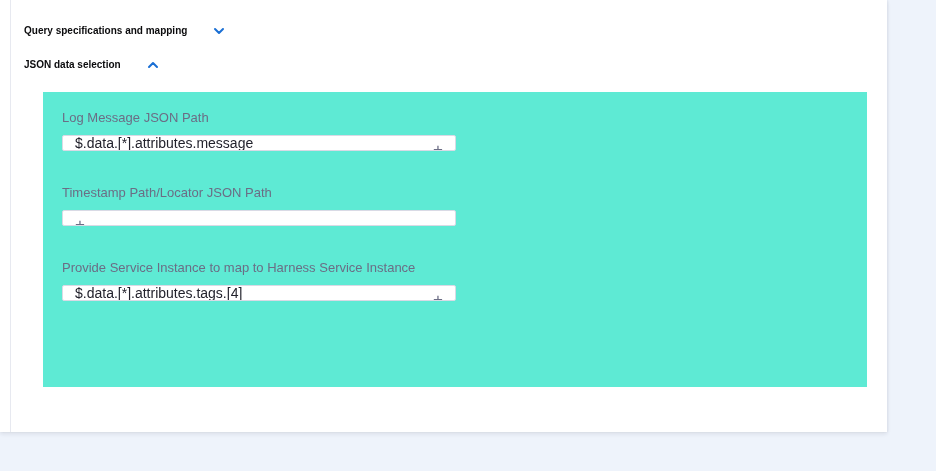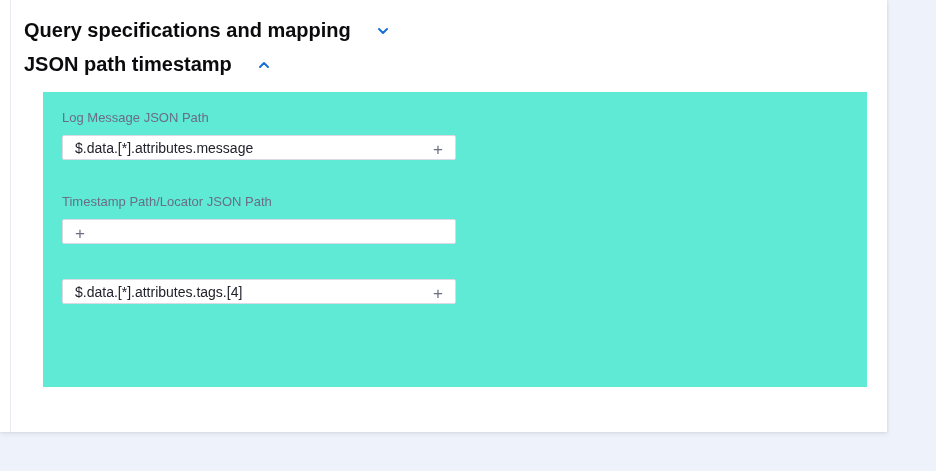--- a/index.html
+++ b/index.html
@@ -21,21 +21,21 @@
     left: 10px; top: 0; bottom: 0;
     width: 1px;
     background: #e7e9f0;
   }
   .content { padding: 23px 0 0 24px; }
 
   .section-header {
     display: flex;
     align-items: flex-end;
     gap: 25px;
-    font-size: 20px;
+    font-size: 10px;
     font-weight: 700;
     color: #0b0b0d;
     cursor: pointer;
     line-height: 15px;
   }
   .section-header.first { margin-bottom: 19px; }
   .section-header.second { margin-bottom: 20px; }
   .chev { display: inline-flex; align-items: center; }
   .chev svg { display: block; }
 
@@ -48,21 +48,21 @@
   }
   .field { margin-bottom: 35px; }
   .field-label {
     font-size: 13px;
     color: #6b6d85;
     line-height: 14px;
     margin-bottom: 10px;
   }
   .input-wrap {
     width: 394px;
-    height: 25px;
+    height: 16px;
     background: #ffffff;
     border: 1px solid #d9dae5;
     border-radius: 2px;
     display: flex;
     align-items: center;
     overflow: hidden;
   }
   .input-wrap input {
     flex: 1;
     height: 100%;
@@ -100,21 +100,21 @@
     <div class="section-header first">
       <span>Query specifications and mapping</span>
       <span class="chev">
         <svg width="14" height="14" viewBox="0 0 14 14" fill="none">
           <path d="M3 5 L7 9 L11 5" stroke="#1a6fd4" stroke-width="2" stroke-linecap="round" stroke-linejoin="round"></path>
         </svg>
       </span>
     </div>
 
     <div class="section-header second">
-      <span>JSON path timestamp</span>
+      <span>JSON data selection</span>
       <span class="chev">
         <svg width="14" height="14" viewBox="0 0 14 14" fill="none">
           <path d="M3 9 L7 5 L11 9" stroke="#1a6fd4" stroke-width="2" stroke-linecap="round" stroke-linejoin="round"></path>
         </svg>
       </span>
     </div>
 
     <div class="panel">
 
       <div class="field">
@@ -126,20 +126,21 @@
       </div>
 
       <div class="field">
         <div class="field-label">Timestamp Path/Locator JSON Path</div>
         <div class="input-wrap">
           <button class="plus-btn">+</button>
         </div>
       </div>
 
       <div class="field">
+        <div class="field-label">Provide Service Instance to map to Harness Service Instance</div>
         <div class="input-wrap">
           <input type="text" value="$.data.[*].attributes.tags.[4]" style="">
           <button class="plus-btn">+</button>
         </div>
       </div>
 
     </div>
   </div>
 </div>
 

